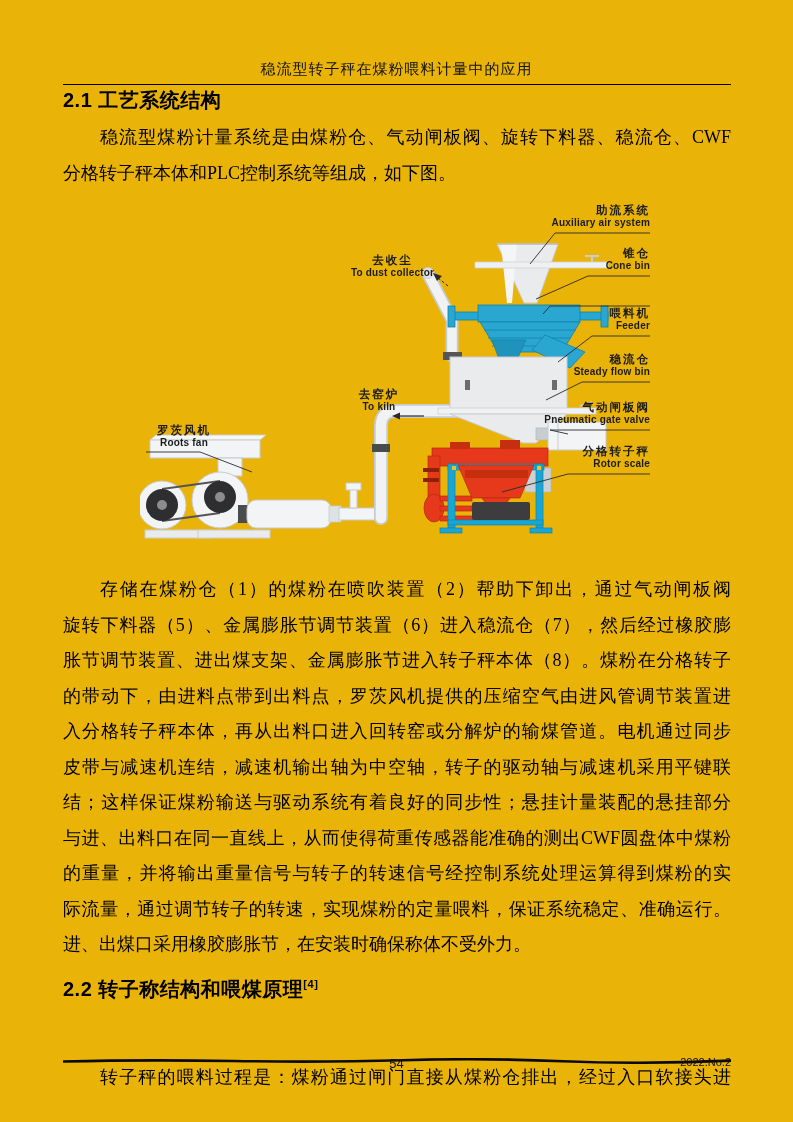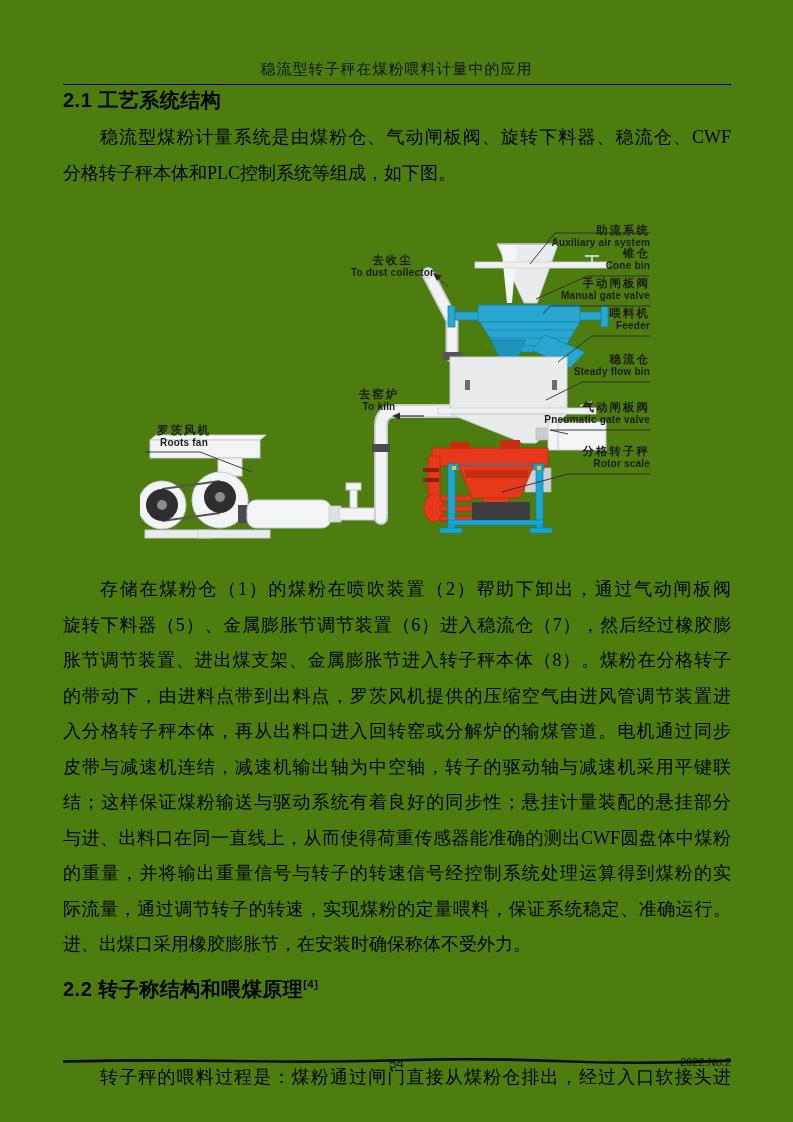--- a/index.html
+++ b/index.html
@@ -1,18 +1,18 @@
 <!DOCTYPE html>
 <html style="--machine-blue: #2aa7d1; --machine-red: #e6391b; --frame-cyan: #19a6d4; --body-gray: #e9ebed;"><head>
 <meta charset="utf-8">
 <style>
   * { margin:0; padding:0; box-sizing:border-box; }
   html,body { background:#ffffff; }
   body { font-family:"Liberation Serif","DejaVu Serif",serif; color:#000; }
-  .page { position:relative; width:793px; height:1122px; background:#4d7c0f; overflow:hidden; margin:0 auto; }
+  .page { position:relative; width:793px; height:1122px; background:#eab308; overflow:hidden; margin:0 auto; }
 
   .header-title { position:absolute; top:60px; left:0; width:100%; text-align:center;
                   font-size:15px; letter-spacing:1px; color:#111; }
   .header-rule { position:absolute; top:84px; left:63px; width:668px; height:0; border-top:1.8px solid #000; }
 
   .h-sec { position:absolute; left:63px; font-family:"Liberation Sans","DejaVu Sans",sans-serif;
            font-weight:700; font-size:20px; color:#000; letter-spacing:0.5px; }
   .sup { font-size:11px; vertical-align:super; font-weight:700; }
 
   .textcol { position:absolute; left:63px; width:668px; }
@@ -184,31 +184,27 @@
         <path class="leader" d="M6,252 L60,252 L112,272"></path>
 
         <line x1="308" y1="86" x2="297" y2="77" stroke="#2a2a2a" stroke-width="1" stroke-dasharray="3,2"></line>
         <polygon points="293,73 302,76 297,81" fill="#2a2a2a"></polygon>
 
         <line x1="284" y1="216" x2="258" y2="216" stroke="#2a2a2a" stroke-width="1.2"></line>
         <polygon points="252,216 260,212.5 260,219.5" fill="#2a2a2a"></polygon>
       </g>
     </svg>
 
-    <div class="flabel lab-right" style="left:340px; top:4px;margin-top:20px;">
+    <div class="flabel lab-right" style="left:340px; top:4px;">
       <div class="zh">助流系统</div>
       <div class="en">Auxiliary air system</div>
     </div>
     <div class="flabel lab-right" style="left:340px; top:47px;">
       <div class="zh">锥仓</div>
       <div class="en">Cone bin</div>
-    </div>
-    <div class="flabel lab-right" style="left:340px; top:77px;">
-      <div class="zh">手动闸板阀</div>
-      <div class="en">Manual gate valve</div>
     </div>
     <div class="flabel lab-right" style="left:340px; top:107px;">
       <div class="zh">喂料机</div>
       <div class="en">Feeder</div>
     </div>
     <div class="flabel lab-right" style="left:340px; top:153px;">
       <div class="zh">稳流仓</div>
       <div class="en">Steady flow bin</div>
     </div>
     <div class="flabel lab-right" style="left:340px; top:201px;">

